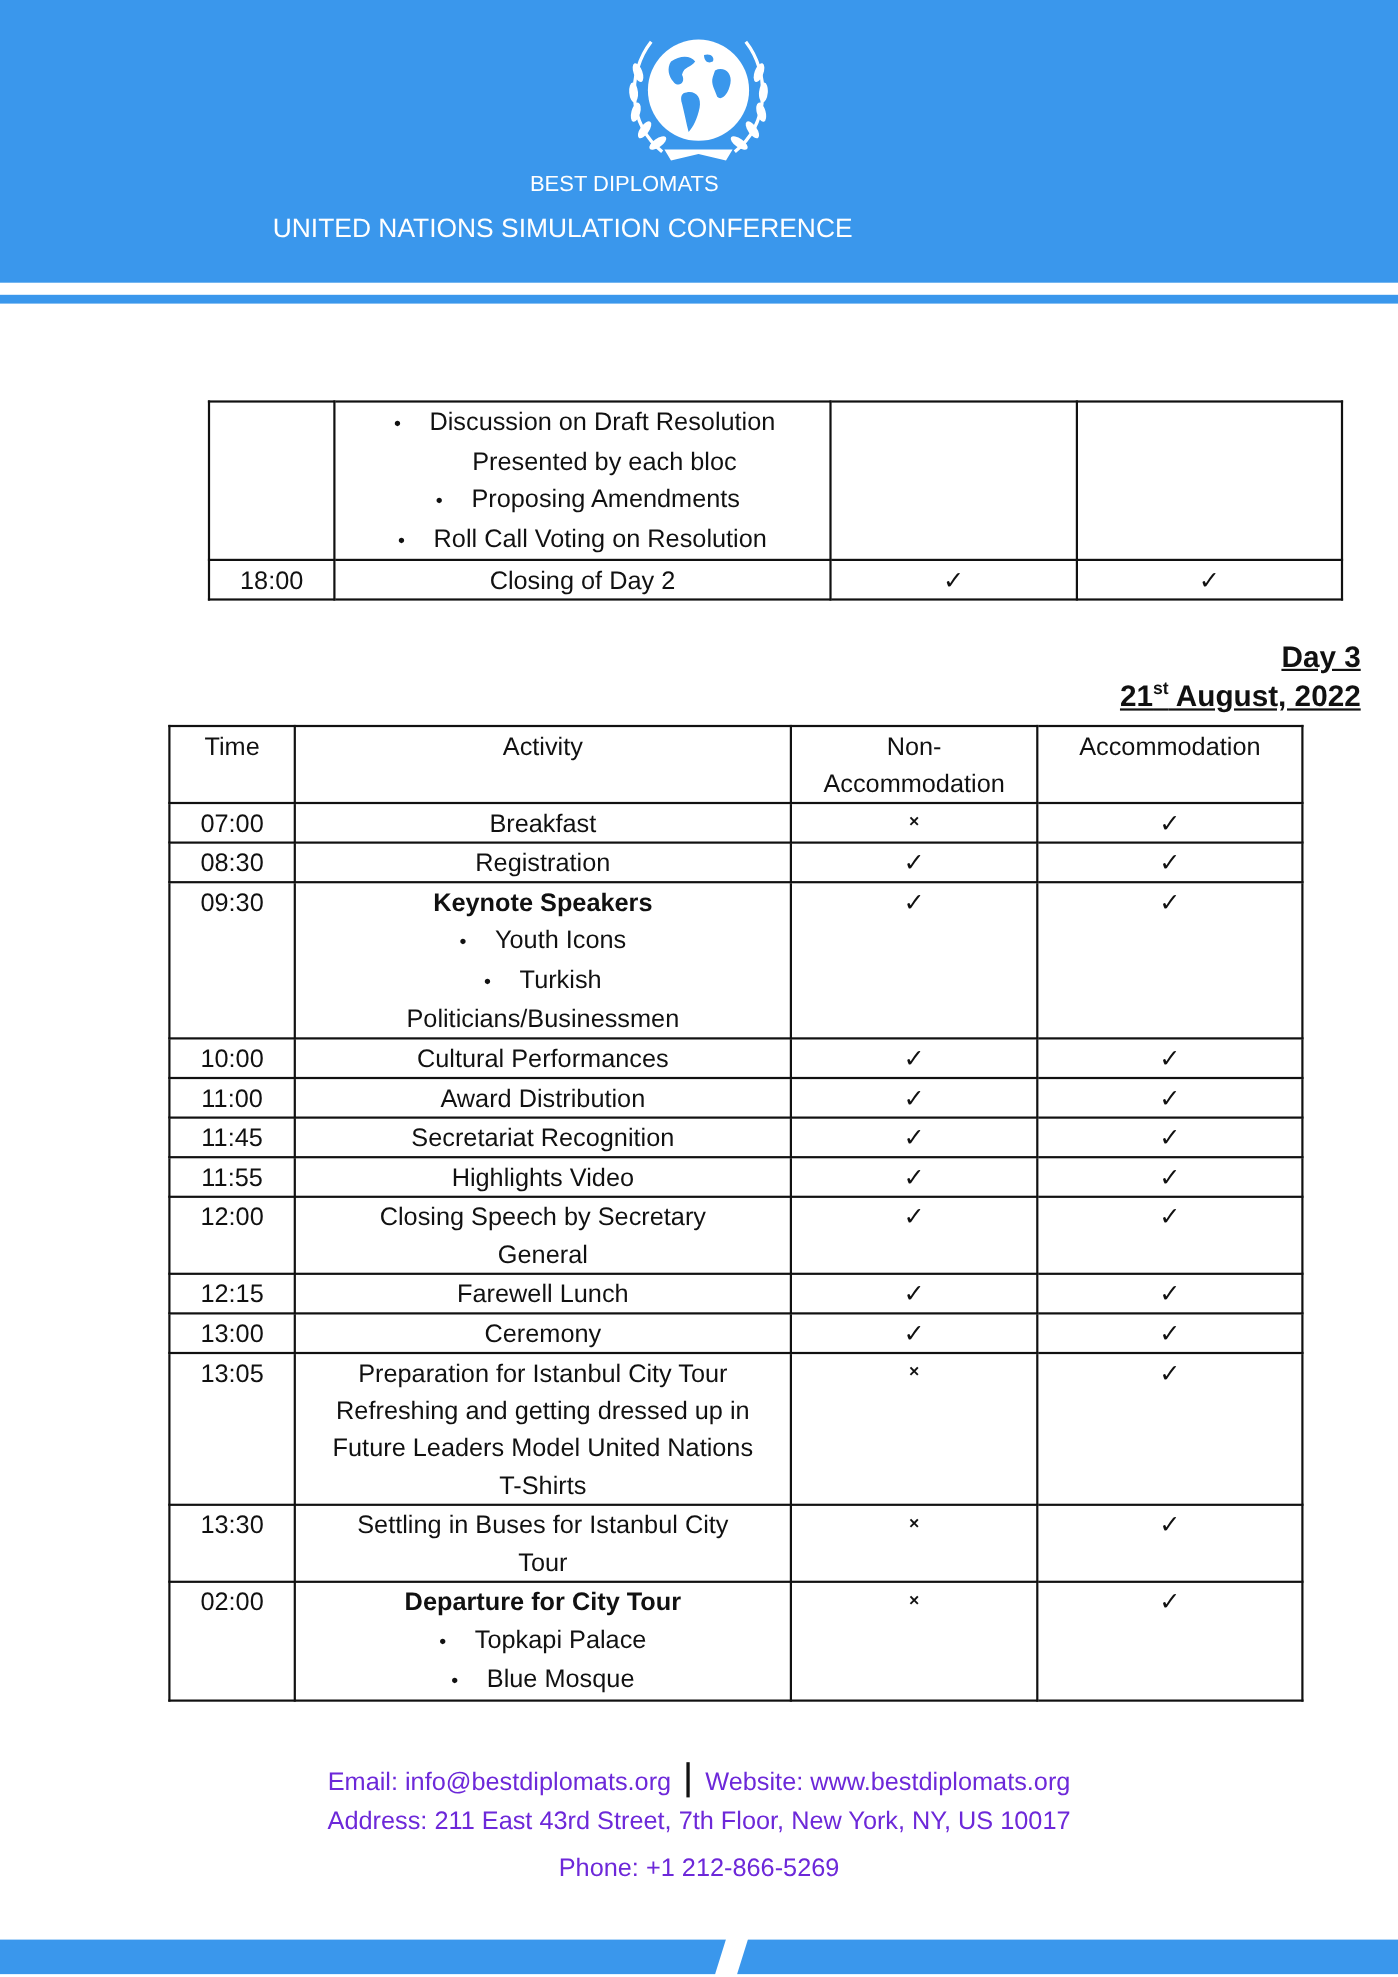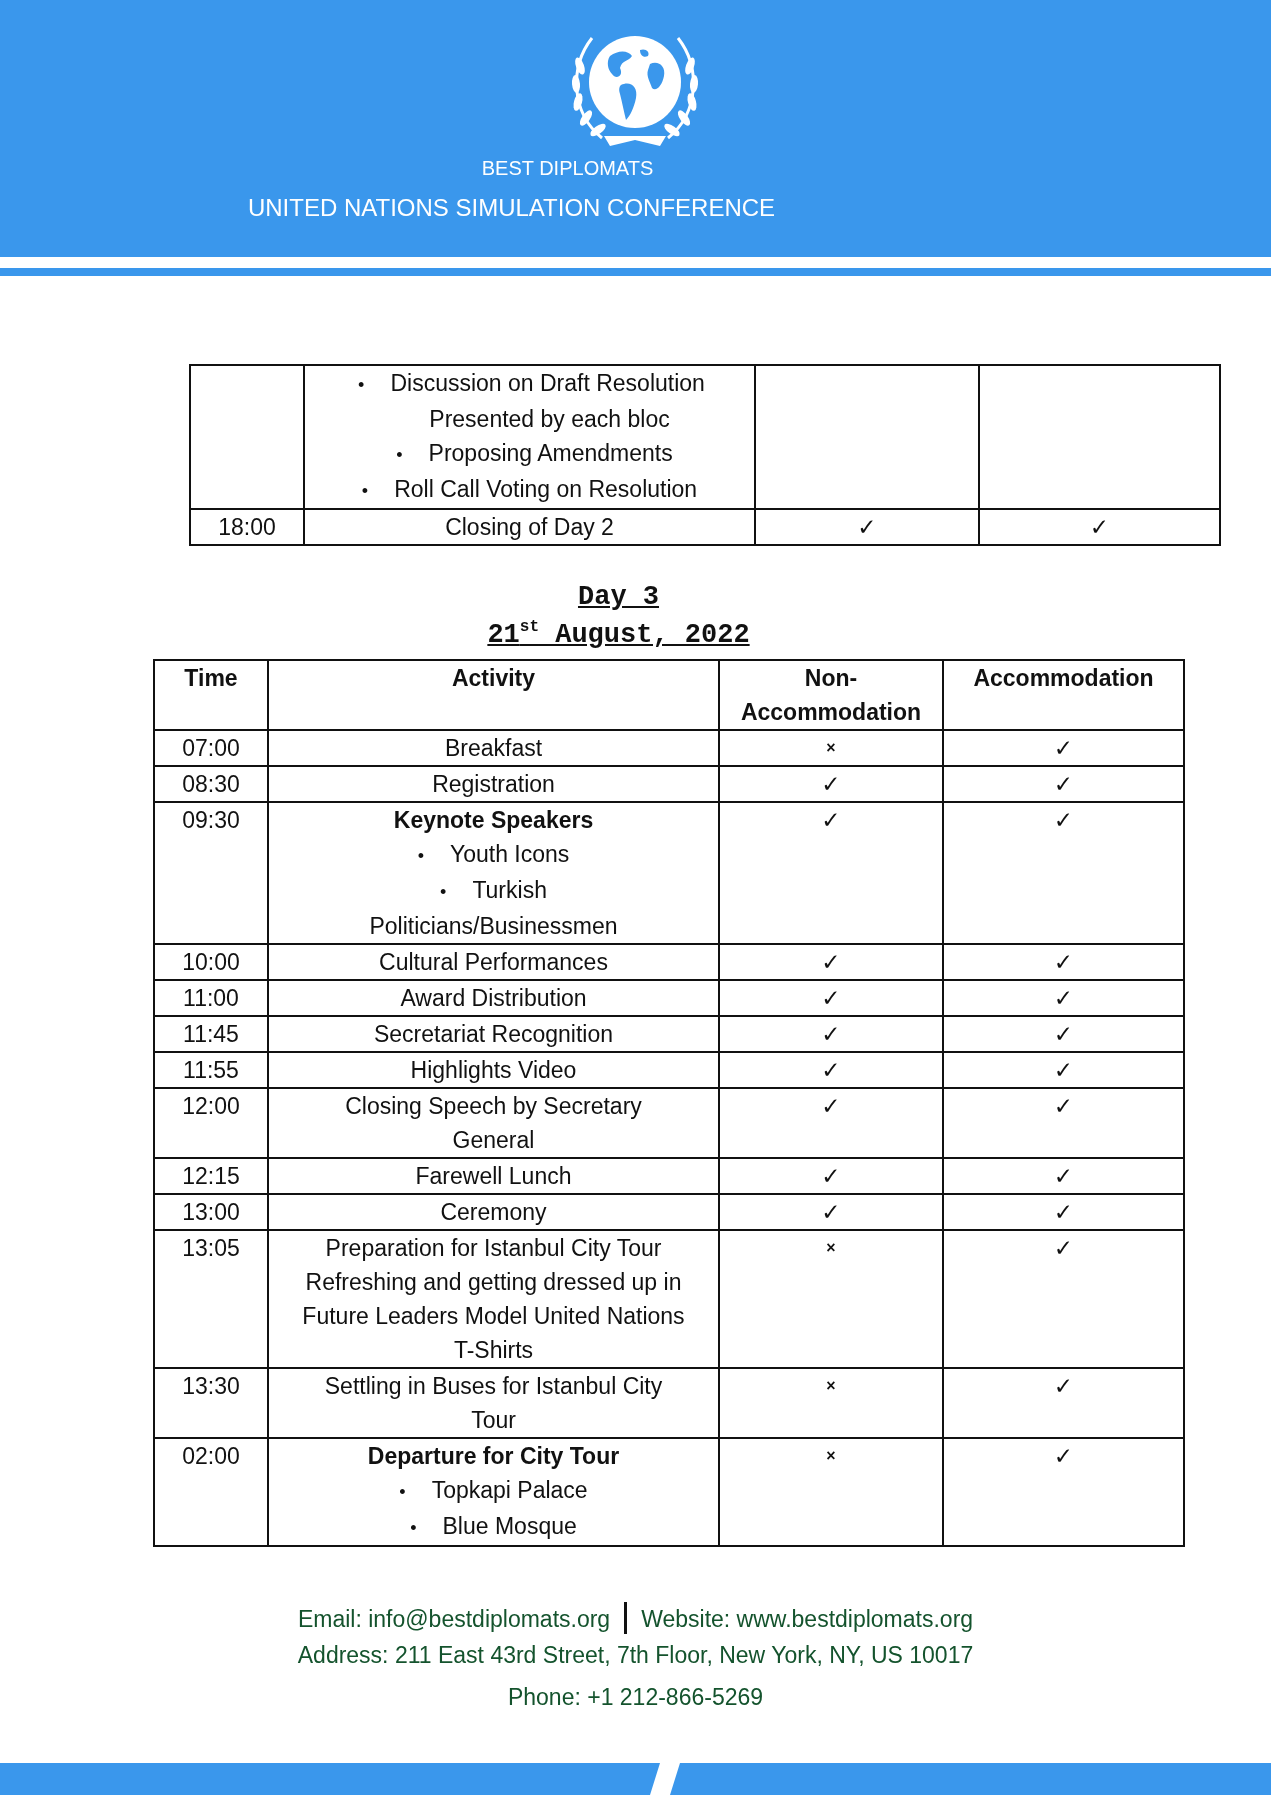--- a/index.html
+++ b/index.html
@@ -10,36 +10,36 @@
   .header-stripe { position: absolute; left: 0; top: 268px; width: 1271px; height: 8px; background: #3a97ec; }
   .logo { position: absolute; left: 562px; top: 26px; width: 146px; height: 126px; }
   .brand-title { position: absolute; left: 0; width: 1135px; top: 157px; text-align: center;
                  color: #fff; font-weight: normal; font-size: 20px; letter-spacing: 0px; }
   .brand-sub { position: absolute; left: 0; width: 1023px; top: 194px; text-align: center;
                color: #fff; font-size: 24px; }
 
   table.sched { position: absolute; border-collapse: collapse; table-layout: fixed; }
   table.sched td, table.sched th { border: 2px solid #111; font-size: 23px; padding: 0 4px;
                vertical-align: top; text-align: center; line-height: 34px; font-weight: normal; }
-  table.sched th { font-weight: bold; border-radius: 21px; }
+  table.sched th { font-weight: normal; border-radius: 21px; }
   col.c-time { width: 114px; } col.c-act { width: 451px; } col.c-non { width: 224px; } col.c-acc { width: 241px; }
 
   #table-day2 { left: 153px; top: 364px; margin-left: 36px; }
   #table-day3 { left: 153px; top: 659px; }
 
   .bold { font-weight: bold; }
   .bullet::before { content: "\2022"; display: inline-block; margin-right: 26px; font-size: 18px; }
   .mark { font-size: 20px; }
   .mark.x { font-size: 16px; font-weight: bold; }
 
-  .day-title { position: absolute; left: 0; width: 1237px; text-align: center; font-weight: bold;
-               font-size: 27px; text-decoration: underline; font-family: Liberation Mono, monospace; }
+  .day-title { position: absolute; left: 0; width: 1237px; text-align: right; font-weight: bold;
+               font-size: 27px; text-decoration: underline; }
   .day-title sup { font-size: 16px; vertical-align: 11px; text-decoration: none; }
 
-  .footer-line { position: absolute; left: 0; width: 1271px; text-align: center; font-size: 23px; color: #14532d; }
+  .footer-line { position: absolute; left: 0; width: 1271px; text-align: center; font-size: 23px; color: #6d28d9; }
   .sep { display: inline-block; width: 3px; height: 32px; background: #111; vertical-align: -7px; margin: 0 14px; }
 
   .bottom-bar-left { position: absolute; left: 0; top: 1763px; width: 660px; height: 32px; background: #3a97ec;
                      clip-path: polygon(0 0, 660px 0, 650px 100%, 0 100%); }
   .bottom-bar-right { position: absolute; left: 670px; top: 1763px; width: 601px; height: 32px; background: #3a97ec;
                       clip-path: polygon(10px 0, 100% 0, 100% 100%, 0 100%); }
 </style>
 </head>
 <body>
 

